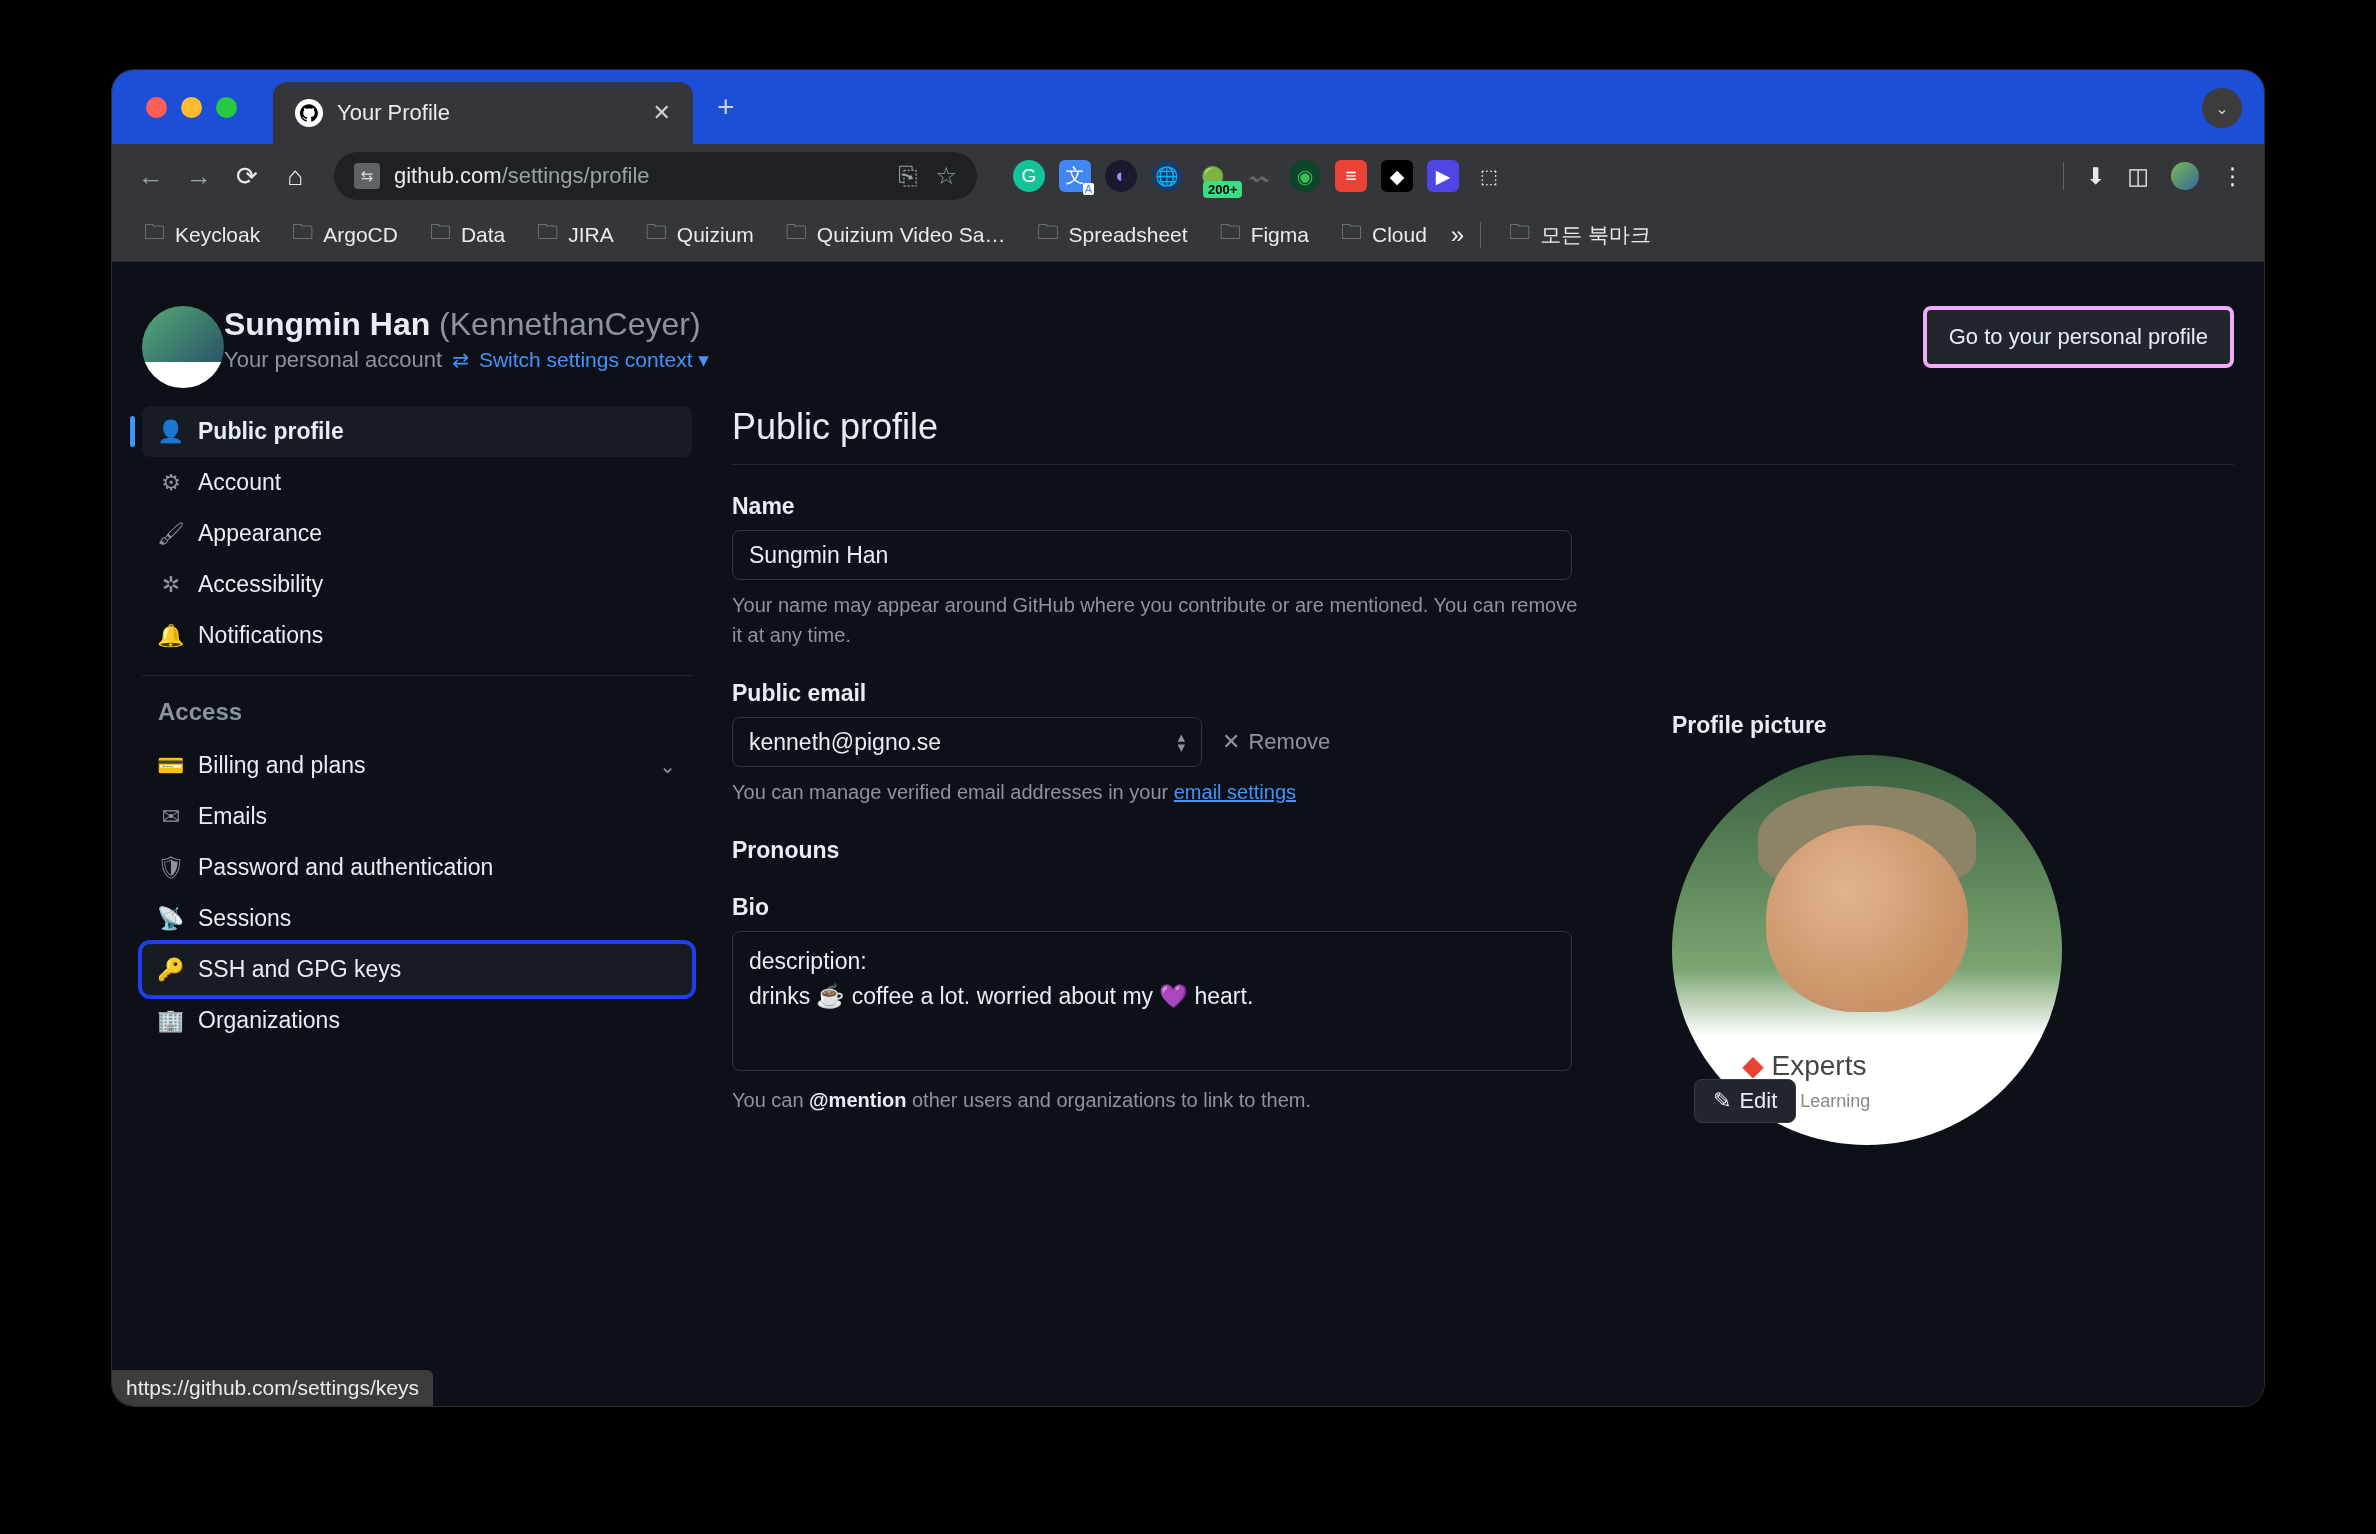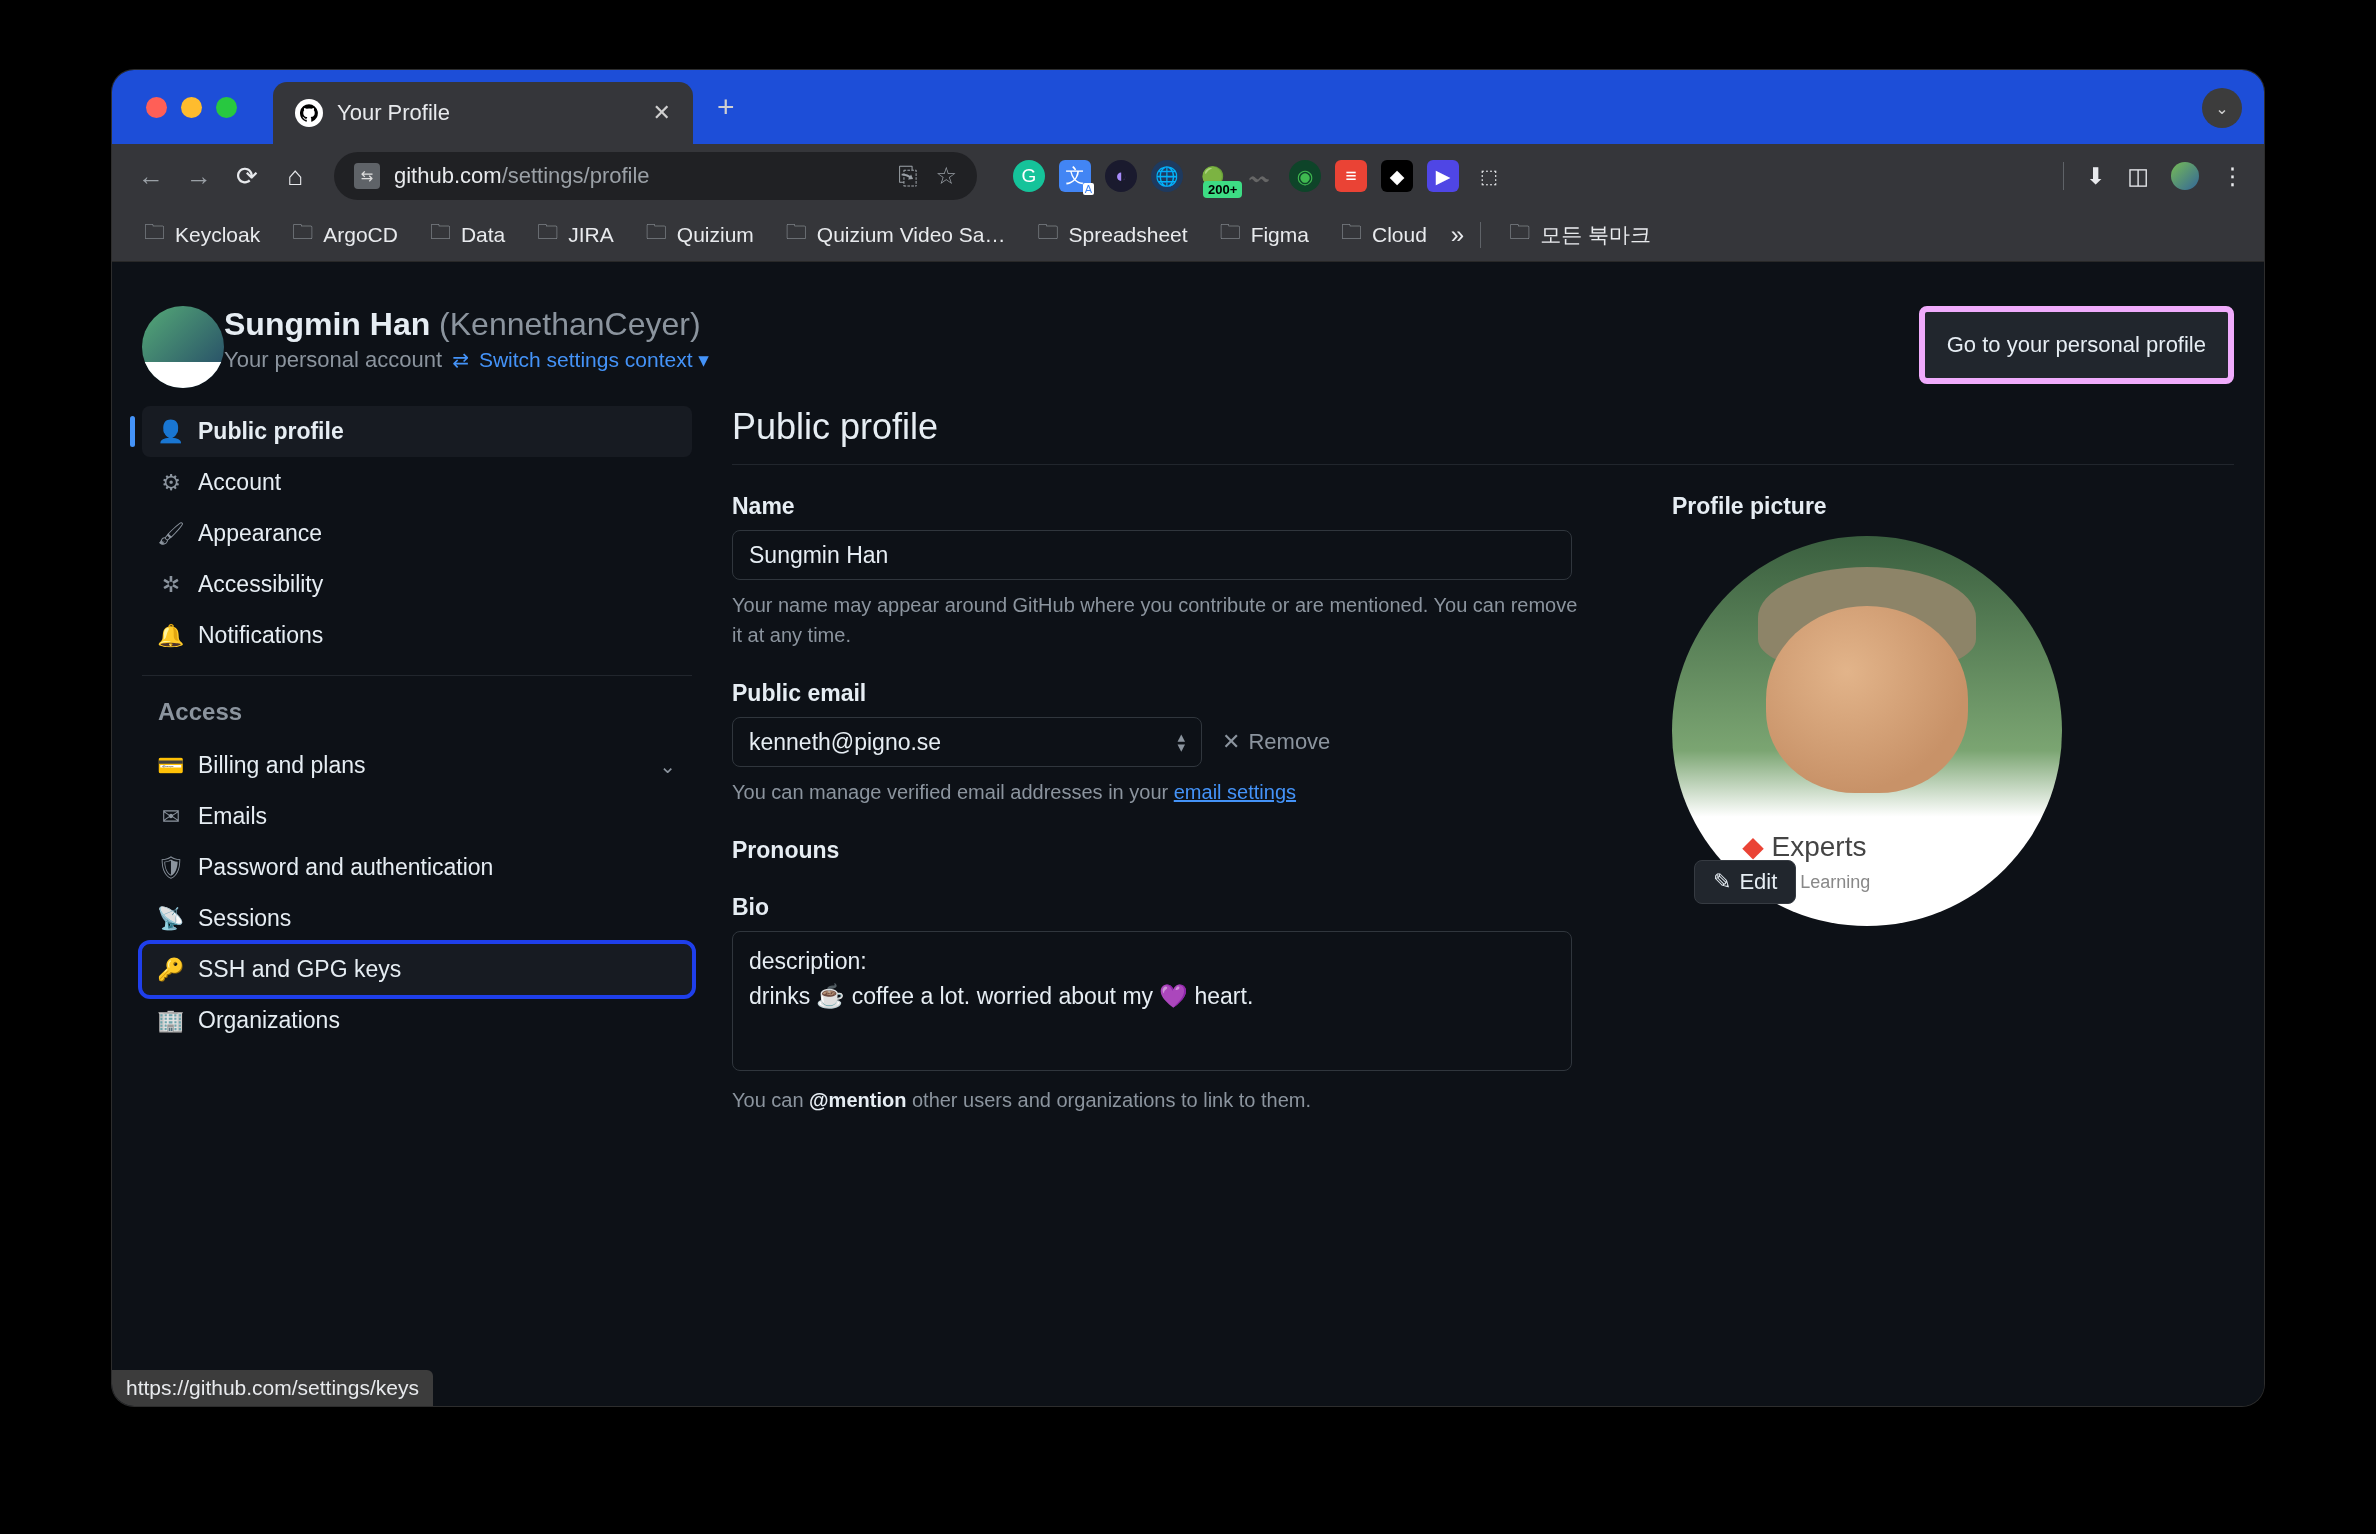--- a/index.html
+++ b/index.html
@@ -89,43 +89,43 @@
     display:flex; align-items:flex-start; padding: 44px 30px 18px 30px; 
   }
   .avatar-lg { width:82px; height:82px; border-radius:50%; background:linear-gradient(135deg,#5a7,#246); position:relative; overflow:hidden;}
   .avatar-lg::after { content:""; position:absolute; bottom:0; left:0; right:0; height:26px; background:#fff;}
   .ph-text h1 { font-size:32px; font-weight:600; color:#e6edf3; }
   .ph-text h1 .uname { color:#8b949e; font-weight:400;}
   .ph-sub { font-size:22px; color:#8b949e; margin-top:4px; display:flex; align-items:center; gap:10px;}
   .switch-link { color:#4493f8; cursor:pointer; font-size:21px;}
   .switch-icon { color:#4493f8; font-size:20px;}
   .go-profile-btn {
-    margin-left:auto; background:#21262d; border:6px solid #f0abfc; color:#e6edf3;
-    padding:20px 22px; border-radius:8px; font-size:22px; font-weight:500; cursor:pointer;
+    margin-left:auto; background:#21262d; border:4px solid #f0abfc; color:#e6edf3;
+    padding:14px 22px; border-radius:8px; font-size:22px; font-weight:500; cursor:pointer;
   }
   .content-row { display:flex; padding: 0 30px; gap: 40px;}
   
   .sidebar { width: 550px; }
   .nav-list { list-style:none; }
   .nav-item {
     display:flex; align-items:center; gap:14px; padding:12px 16px; border-radius:8px; cursor:pointer;
     font-size:23px; color:#e6edf3; position:relative;
   }
   .nav-item.active { background:#171b22; font-weight:600;}
   .nav-item.active::before { content:""; position:absolute; left:-12px; top:10px; bottom:10px; width:5px; background:#4493f8; border-radius:3px;}
   .nav-item.highlight { outline: 4px solid #1f3feb; border-radius:8px; background:#171b22;}
   .nav-item .nav-icon { width:26px; color:#8b949e; font-size:22px; display:flex; justify-content:center;}
   .nav-item .chev { margin-left:auto; color:#8b949e; font-size:20px;}
   .nav-divider { height:1px; background:#21262d; margin:14px 0;}
   .nav-heading { color:#8b949e; font-size:24px; font-weight:600; padding: 8px 16px 14px;}
   
   .main { flex:1; }
   .main h2 { font-size:36px; font-weight:400; margin-bottom: 16px;}
   .hr { height:1px; background:#21262d; margin-bottom: 28px;}
-  .form-row { display:flex; gap: 80px;}
+  .form-row { display:flex; gap: 80px; align-items: flex-end;}
   .form-col { flex:1; max-width: 860px;}
   .field { margin-bottom: 30px;}
   .field-label { font-size:23px; font-weight:600; margin-bottom:10px; display:block;}
   .text-input, .select-box, .textarea-box {
     background:#0d1117; border:1px solid #30363d; border-radius:8px; padding:12px 16px; font-size:23px; color:#e6edf3; width:100%;
   }
   .text-input { height: 50px; max-width: 840px;}
   .hint { color:#8b949e; font-size:20px; margin-top:10px; line-height:1.5;}
   .hint a { color:#4493f8; text-decoration:underline;}
   .email-row { display:flex; align-items:center; gap:20px;}

